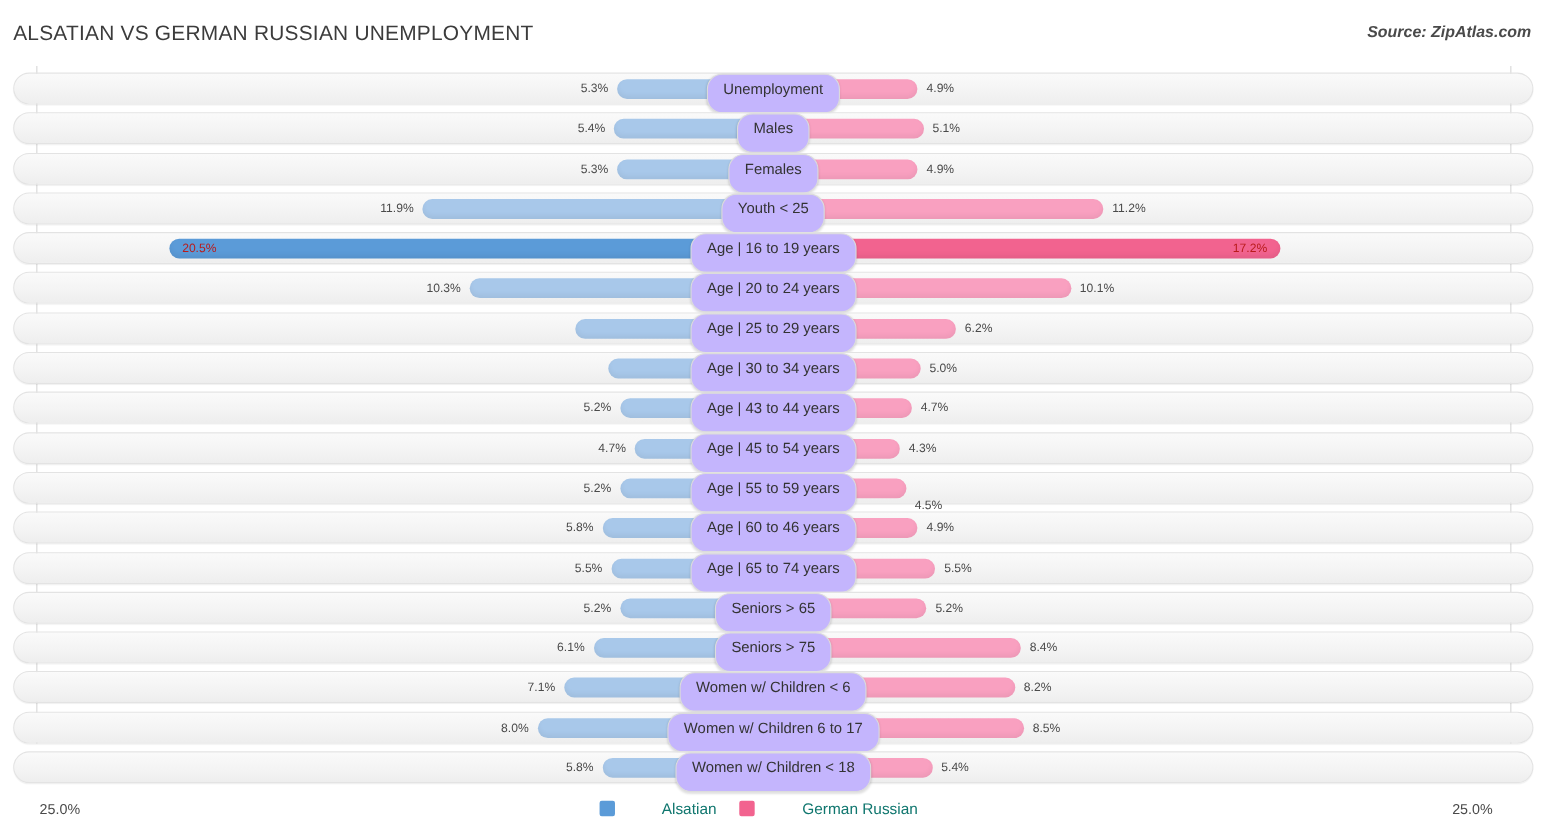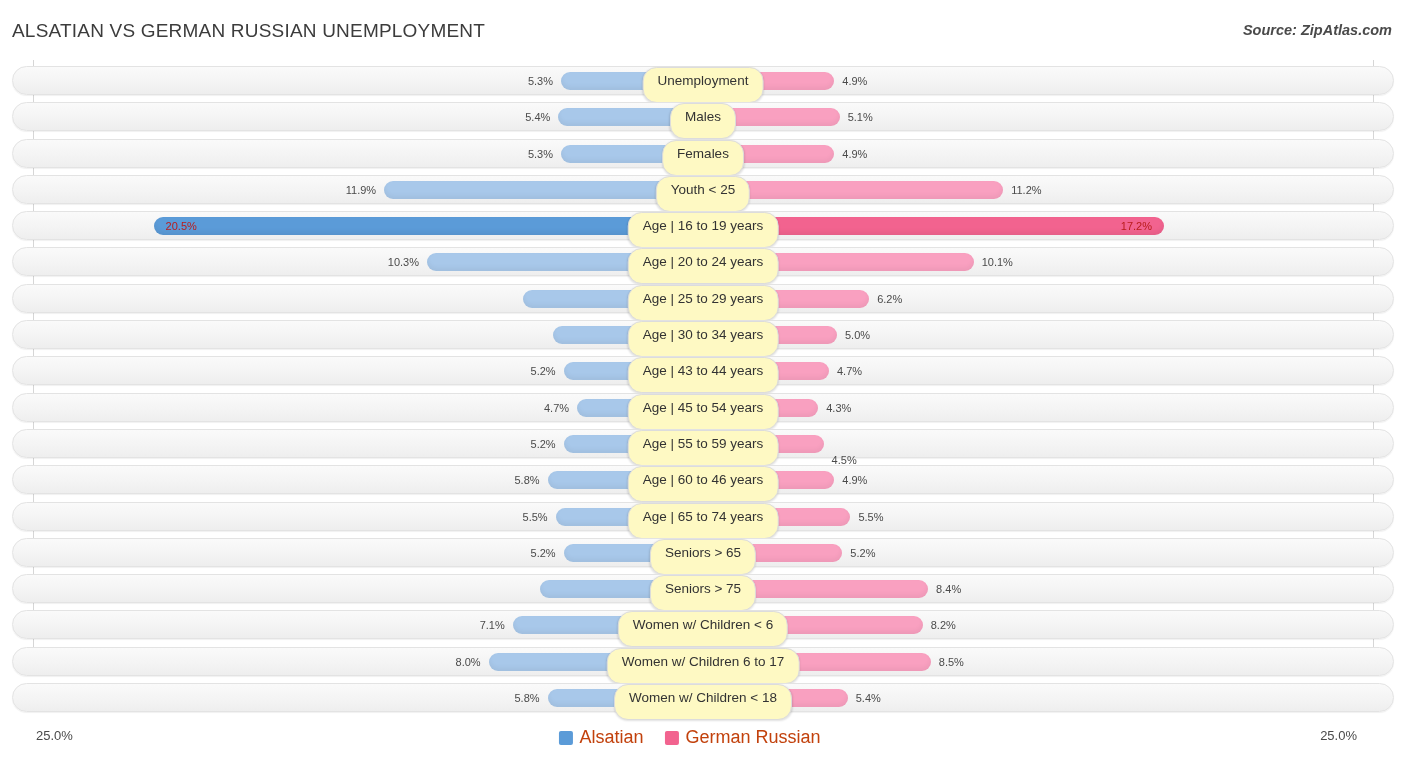--- a/index.html
+++ b/index.html
@@ -74,21 +74,21 @@
   .val-right { text-align:left; }
   
   .val.inside { color:#b91c1c; }
 
   
   .pill {
     position:absolute; top:4px; left:50%;
     transform:translateX(-50%);
     height:36px; line-height:25px;
     padding:0 14px;
-    background:#fef9c3;
+    background:#c4b5fd;
     border:1px solid #dcdcdc;
     border-radius:14px;
     font-size:13.5px; color:#333;
     white-space:nowrap;
     box-shadow:0 1px 2px rgba(0,0,0,.12);
   }
 
   
   #footer {
     position:absolute; left:0; bottom:0; width:1391px; height:40px;
@@ -100,21 +100,21 @@
   #axis-max-left  { left:36px; }
   #axis-max-right { right:34px; }
   #legend {
     position:absolute; left:50%; top:10px;
     transform:translateX(-50%);
     display:flex; align-items:center; gap:9px;
     white-space:nowrap;
   }
   .legend-item { display:flex; align-items:center; gap:7px; margin-right:12px; }
   .swatch { width:14px; height:14px; border-radius:2px; display:block; }
-  .legend-label { font-size:18px; color:#c2410c; }
+  .legend-label { font-size:14px; color:#0f766e;margin-left:36px; }
 </style>
 </head>
 <body>
 
 <div id="header">
   <div id="chart-title">ALSATIAN VS GERMAN RUSSIAN UNEMPLOYMENT</div>
   <div id="source-note">Source: ZipAtlas.com</div>
 </div>
 
 <div id="plot">
@@ -228,20 +228,21 @@
         <div class="bar bar-left shaded" style="width: 139.36px;"></div>
         <div class="bar bar-right shaded" style="width: 139.36px;"></div>
         <div class="val val-left" style="right: 850.36px; left: 0px;">5.2%</div>
         <div class="val val-right" style="left: 850.36px;">5.2%</div>
         <div class="pill">Seniors &gt; 65</div>
       </div>
       <div class="row">
         <div class="track"></div>
         <div class="bar bar-left shaded" style="width: 163.48px;"></div>
         <div class="bar bar-right shaded" style="width: 225.12px;"></div>
+        <div class="val val-left" style="right: 874.48px; left: 0px;">6.1%</div>
         <div class="val val-right" style="left: 936.12px;">8.4%</div>
         <div class="pill">Seniors &gt; 75</div>
       </div>
       <div class="row">
         <div class="track"></div>
         <div class="bar bar-left shaded" style="width: 190.28px;"></div>
         <div class="bar bar-right shaded" style="width: 219.76px;"></div>
         <div class="val val-left" style="right: 901.28px; left: 0px;">7.1%</div>
         <div class="val val-right" style="left: 930.76px;">8.2%</div>
         <div class="pill">Women w/ Children &lt; 6</div>

